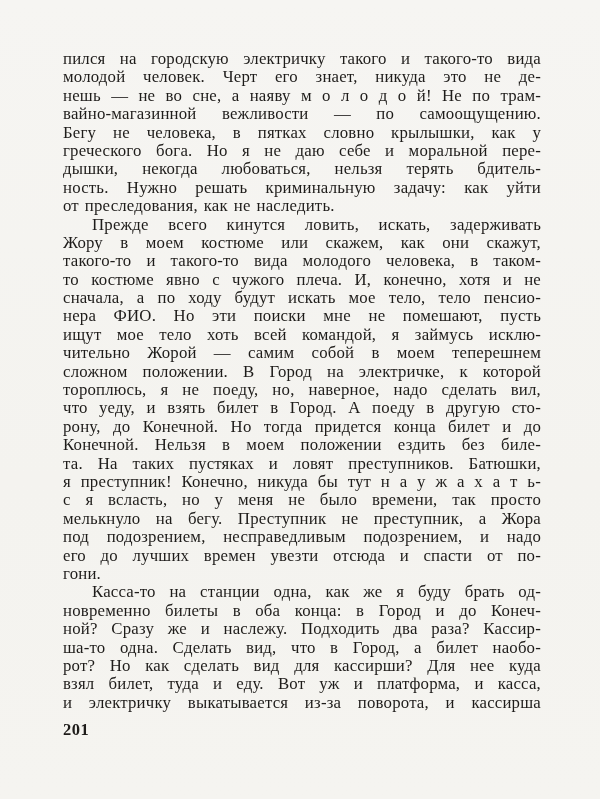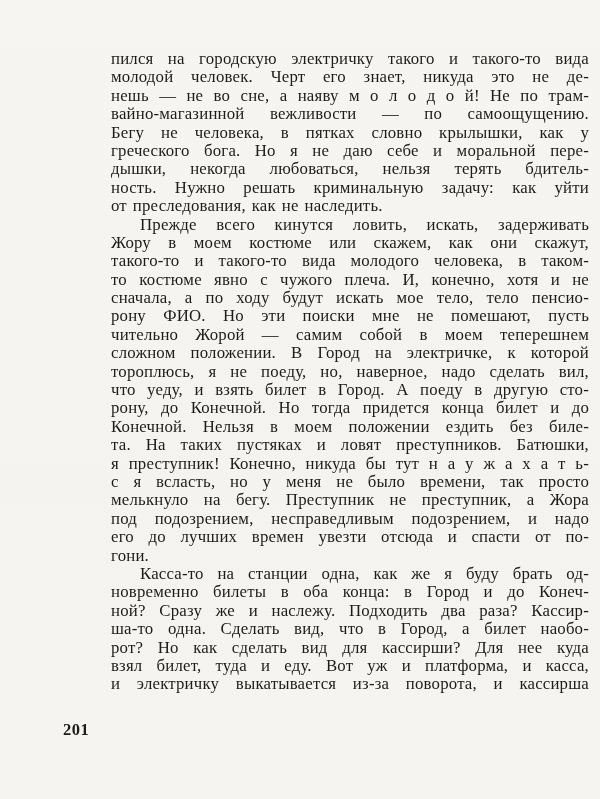--- a/index.html
+++ b/index.html
@@ -20,21 +20,20 @@
     background: linear-gradient(180deg, #f6f5f2 0%, #f4f3ef 60%, #f5f4f0 100%);
   }
   .text-block {
     position: absolute;
     left: 63px;
     top: 50px;
     width: 478px;
     color: #1e1c1a;
     font-size: 16.8px;
     letter-spacing: 0.2px;
-    margin-left: 48px;
   }
   .line {
     height: 18.4px;
     line-height: 18.4px;
     overflow: hidden;
     text-align: justify;
     text-align-last: justify;
     word-spacing: 1.5px;
   }
   .line.no-justify {
@@ -67,21 +66,22 @@
       <div class="line">Бегу не человека, в пятках словно крылышки, как у</div>
       <div class="line">греческого бога. Но я не даю себе и моральной пере-</div>
       <div class="line">дышки, некогда любоваться, нельзя терять бдитель-</div>
       <div class="line">ность. Нужно решать криминальную задачу: как уйти</div>
       <div class="line no-justify">от преследования, как не наследить.</div>
       <div class="line indent">Прежде всего кинутся ловить, искать, задерживать</div>
       <div class="line">Жору в моем костюме или скажем, как они скажут,</div>
       <div class="line">такого-то и такого-то вида молодого человека, в таком-</div>
       <div class="line">то костюме явно с чужого плеча. И, конечно, хотя и не</div>
       <div class="line">сначала, а по ходу будут искать мое тело, тело пенсио-</div>
-      <div class="line">рону ФИО. Но эти поиски мне не помешают, пусть</div>
+      <div class="line">нера ФИО. Но эти поиски мне не помешают, пусть</div>
+      <div class="line">ищут мое тело хоть всей командой, я займусь исклю-</div>
       <div class="line">чительно Жорой — самим собой в моем теперешнем</div>
       <div class="line">сложном положении. В Город на электричке, к которой</div>
       <div class="line">тороплюсь, я не поеду, но, наверное, надо сделать вил,</div>
       <div class="line">что уеду, и взять билет в Город. А поеду в другую сто-</div>
       <div class="line">рону, до Конечной. Но тогда придется конца билет и до</div>
       <div class="line">Конечной. Нельзя в моем положении ездить без биле-</div>
       <div class="line">та. На таких пустяках и ловят преступников. Батюшки,</div>
       <div class="line">я преступник! Конечно, никуда бы тут н а у ж а х а т ь-</div>
       <div class="line">с я всласть, но у меня не было времени, так просто</div>
       <div class="line">мелькнуло на бегу. Преступник не преступник, а Жора</div>

